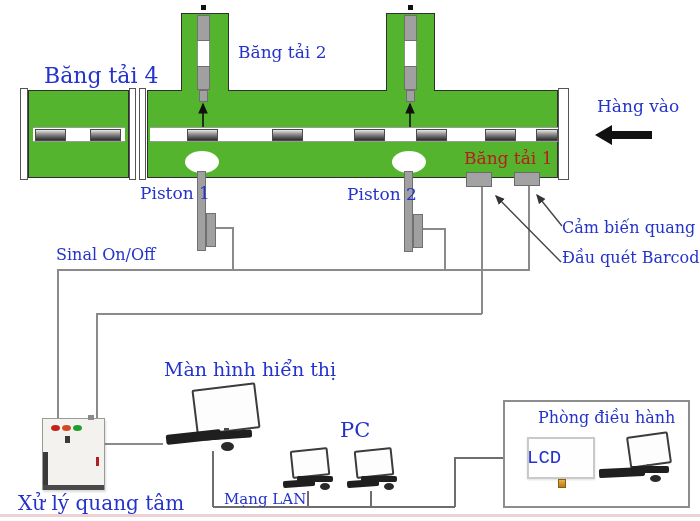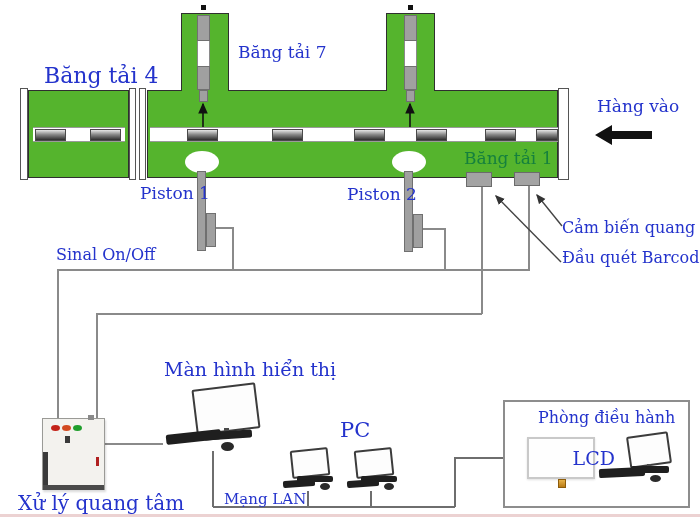--- a/index.html
+++ b/index.html
@@ -139,29 +139,29 @@
   <div class="abs roombox" style="left:503px;top:400px;width:187px;height:108px;"></div>
   <div class="abs lcdbox" style="left:527px;top:437px;width:68px;height:42px;"></div>
   <div class="lcdtab" style="left:558px;top:479px;width:8px;height:9px;"></div>
   <div class="screen" style="left:628px;top:434px;width:42px;height:32px;transform:rotate(-8deg);"></div>
   <div class="stand" style="left:647px;top:464px;width:4px;height:7px;"></div>
   <div class="darkbar" style="left:599px;top:468px;width:46px;height:9px;transform:rotate(-3deg);"></div>
   <div class="darkbar" style="left:631px;top:466px;width:38px;height:7px;"></div>
   <div class="mouse" style="left:650px;top:475px;width:11px;height:7px;"></div>
 
   <div class="lbl" style="left:44px;top:64px;font-size:22px;">Băng tải 4</div>
-  <div class="lbl" style="left:238px;top:43px;font-size:17px;">Băng tải 7</div>
-  <div class="lbl" style="left:464px;top:149px;font-size:17px;color:#15803d;">Băng tải 1</div>
+  <div class="lbl" style="left:238px;top:43px;font-size:17px;">Băng tải 2</div>
+  <div class="lbl" style="left:464px;top:149px;font-size:17px;color:#b91c1c;">Băng tải 1</div>
   <div class="lbl" style="left:597px;top:97px;font-size:17px;">Hàng vào</div>
   <div class="lbl" style="left:140px;top:184px;font-size:17px;">Piston 1</div>
   <div class="lbl" style="left:347px;top:185px;font-size:17px;">Piston 2</div>
   <div class="lbl" style="left:562px;top:219px;font-size:16px;">Cảm biến quang</div>
   <div class="lbl" style="left:562px;top:249px;font-size:16px;">Đầu quét Barcode</div>
   <div class="lbl" style="left:56px;top:246px;font-size:16px;text-align:center;">Sinal On/Off</div>
   <div class="lbl" style="left:164px;top:359px;font-size:19px;">Màn hình hiển thị</div>
   <div class="lbl" style="left:340px;top:419px;font-size:21px;">PC</div>
   <div class="lbl" style="left:224px;top:491px;font-size:15px;">Mạng LAN</div>
   <div class="lbl" style="left:18px;top:492px;font-size:20px;">Xử lý quang tâm</div>
   <div class="lbl" style="left:538px;top:409px;font-size:16px;">Phòng điều hành</div>
-  <div class="lbl" style="left:527px;top:448px;width:88px;text-align:right;font-size:19px;">LCD</div>
+  <div class="lbl" style="left:527px;top:448px;width:88px;text-align:left;font-size:19px;font-family:Liberation Mono, monospace;">LCD</div>
 
   <div class="bottomline"></div>
 </div>
 
 </body></html>

